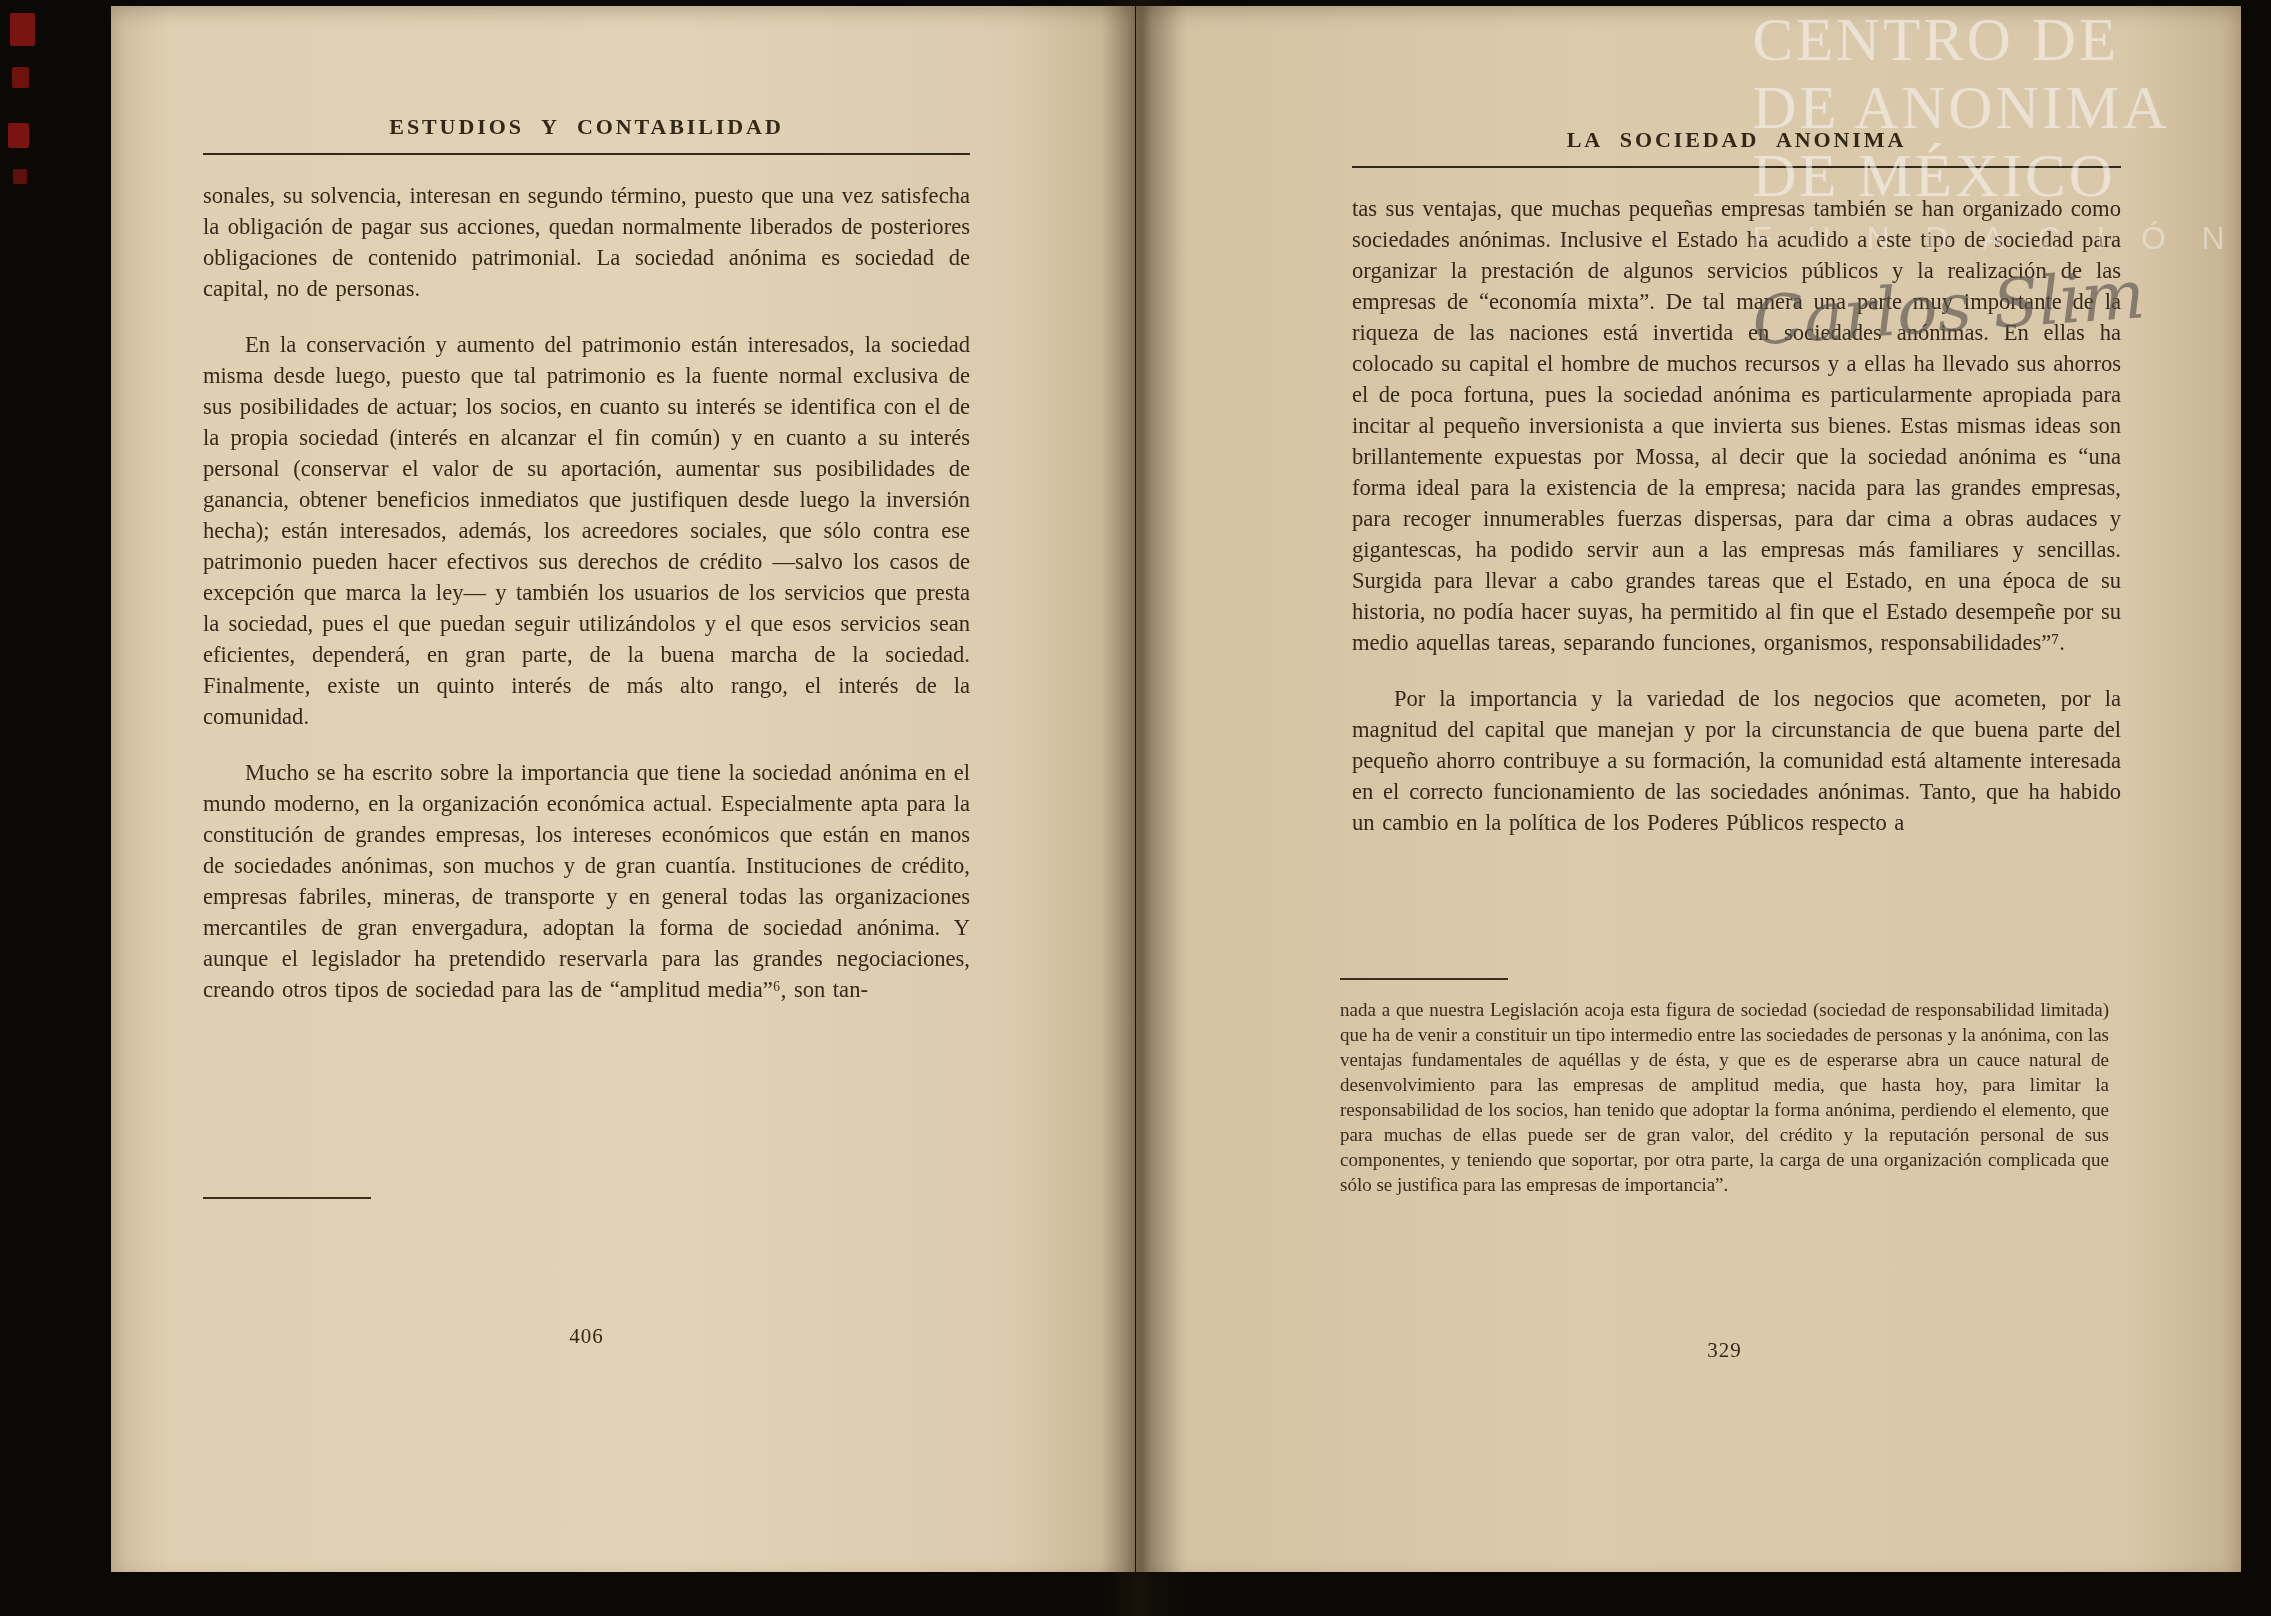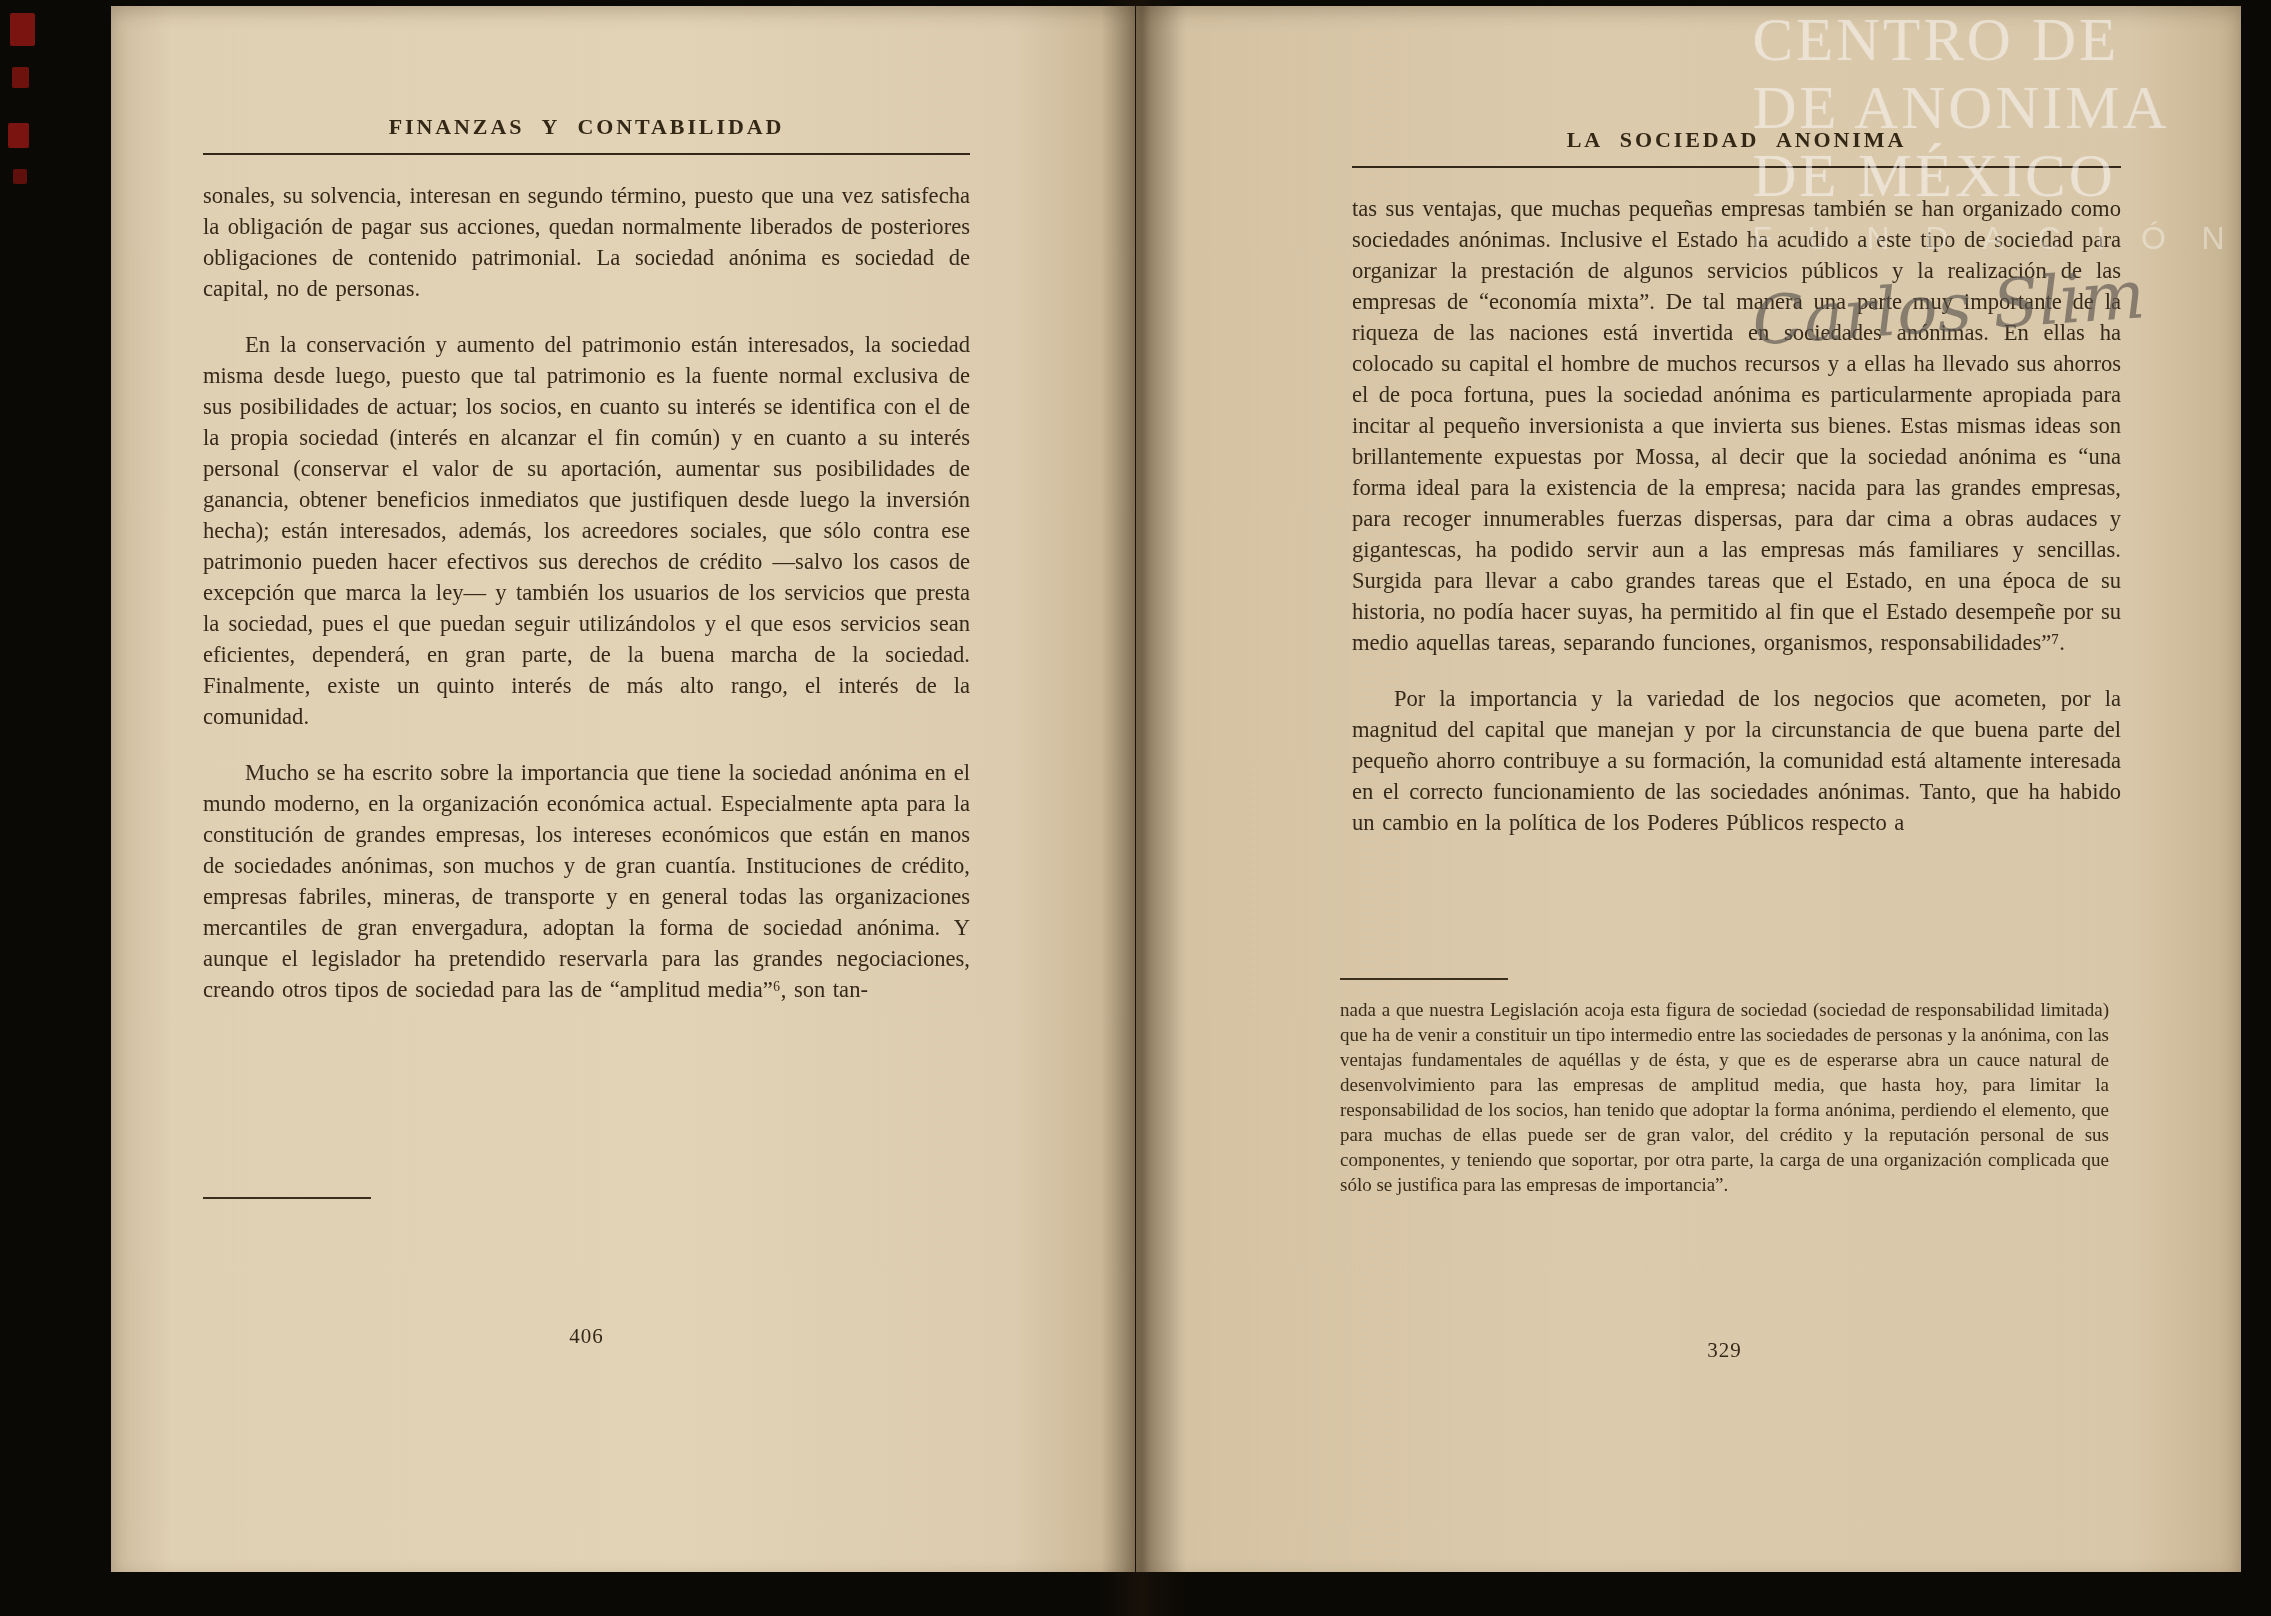--- a/index.html
+++ b/index.html
@@ -94,21 +94,21 @@
 </head>
 <body>
 
 <div class="scan-speck speck1"></div>
 <div class="scan-speck speck2"></div>
 <div class="scan-speck speck3"></div>
 <div class="scan-speck speck4"></div>
 
 <div class="page page-left">
   <div class="column col-left">
-    <div class="page-header">FINANZAS Y CONTABILIDAD</div>
+    <div class="page-header">ESTUDIOS Y CONTABILIDAD</div>
     <hr class="header-rule">
     <div class="body-text">
       <p class="body-par">sonales, su solvencia, interesan en segundo término, puesto que una vez satisfecha la obligación de pagar sus acciones, quedan normalmente liberados de posteriores obligaciones de contenido patrimonial. La sociedad anónima es sociedad de capital, no de personas.</p>
       <p class="body-par indent">En la conservación y aumento del patrimonio están interesados, la sociedad misma desde luego, puesto que tal patrimonio es la fuente normal exclusiva de sus posibilidades de actuar; los socios, en cuanto su interés se identifica con el de la propia sociedad (interés en alcanzar el fin común) y en cuanto a su interés personal (conservar el valor de su aportación, aumentar sus posibilidades de ganancia, obtener beneficios inmediatos que justifiquen desde luego la inversión hecha); están interesados, además, los acreedores sociales, que sólo contra ese patrimonio pueden hacer efectivos sus derechos de crédito —salvo los casos de excepción que marca la ley— y también los usuarios de los servicios que presta la sociedad, pues el que puedan seguir utilizándolos y el que esos servicios sean eficientes, dependerá, en gran parte, de la buena marcha de la sociedad. Finalmente, existe un quinto interés de más alto rango, el interés de la comunidad.</p>
       <p class="body-par indent">Mucho se ha escrito sobre la importancia que tiene la sociedad anónima en el mundo moderno, en la organización económica actual. Especialmente apta para la constitución de grandes empresas, los intereses económicos que están en manos de sociedades anónimas, son muchos y de gran cuantía. Instituciones de crédito, empresas fabriles, mineras, de transporte y en general todas las organizaciones mercantiles de gran envergadura, adoptan la forma de sociedad anónima. Y aunque el legislador ha pretendido reservarla para las grandes negociaciones, creando otros tipos de sociedad para las de “amplitud media”⁶, son tan-</p>
     </div>
   </div>
   <div class="footnote-block fn-left">
     <hr class="footnote-rule">
   </div>

